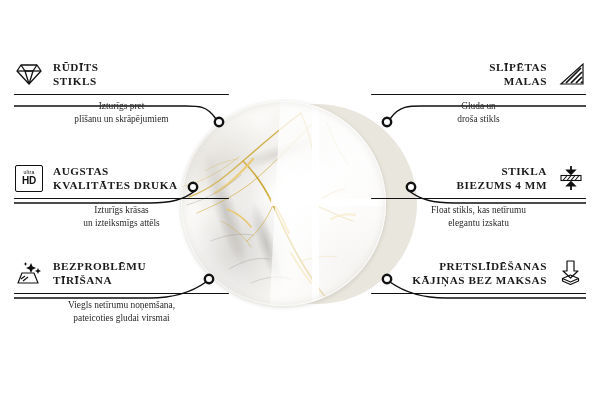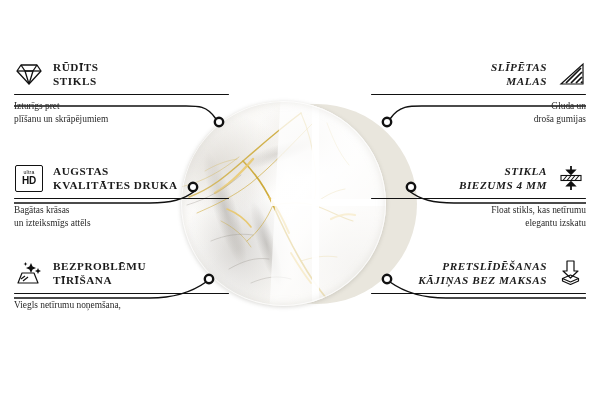--- a/index.html
+++ b/index.html
@@ -67,32 +67,32 @@
 
   
   .connectors{position:absolute;inset:0;}
 
   
   .feature{position:absolute;width:215px;}
   .feature.left{left:14px;text-align:left;}
   .feature.right{right:14px;text-align:right;}
 
   .f-head{display:flex;align-items:center;gap:9px;}
-  .feature.right .f-head{flex-direction:row-reverse;font-style:italic;}
+  .feature.right .f-head{flex-direction:row-reverse;}
   .f-title{
     font-family:"Liberation Serif", serif;
     font-size:11.2px;font-weight:700;color:#1b1b1b;
     letter-spacing:.55px;line-height:14px;text-transform:uppercase;
   }
   .f-title .l2{display:block;}
   .f-icon{width:30px;height:28px;flex:none;display:flex;align-items:center;justify-content:center;}
   .rule{height:1.4px;background:#111;margin:6px 0 5px 0;border-radius:1px;}
   .f-desc{
     font-family:"Liberation Serif", serif;
-    font-size:9.4px;color:#2a2a2a;line-height:12.4px;
+    font-size:9.4px;color:#2a2a2a;line-height:12.4px;text-align:center;
   }
   .f-desc .l2{display:block;}
 
   
   .hd-badge{
     width:26px;height:25px;border:1.4px solid #111;border-radius:2px;
     display:flex;flex-direction:column;align-items:center;justify-content:center;
     font-family:"Liberation Sans", sans-serif;line-height:1;
   }
   .hd-badge .u{font-size:5.2px;letter-spacing:.2px;color:#111;margin-bottom:1px;}
@@ -196,21 +196,21 @@
           <span class="h">HD</span>
         </span>
       </span>
       <span class="f-title">
         <span>AUGSTAS</span>
         <span class="l2">KVALITĀTES DRUKA</span>
       </span>
     </div>
     <div class="rule"></div>
     <div class="f-desc">
-      <span>Bagātas krāsas</span>
+      <span>Izturīgs krāsas</span>
       <span class="l2">un izteiksmīgs attēls</span>
     </div>
   </div>
 
   <div class="feature left" style="top:259px;">
     <div class="f-head">
       <span class="f-icon">
         <svg width="28" height="26" viewBox="0 0 28 26" fill="none" stroke="#111" stroke-width="1.2" stroke-linejoin="round">
           <path d="M3 23 L7 13 H19 L23 23 Z"></path>
           <path d="M6 19 L10 16"></path>
@@ -221,20 +221,21 @@
         </svg>
       </span>
       <span class="f-title">
         <span>BEZPROBLĒMU</span>
         <span class="l2">TĪRĪŠANA</span>
       </span>
     </div>
     <div class="rule"></div>
     <div class="f-desc">
       <span>Viegls netīrumu noņemšana,</span>
+      <span class="l2">pateicoties gludai virsmai</span>
     </div>
   </div>
 
   <div class="feature right" style="top:60px;">
     <div class="f-head">
       <span class="f-icon">
         <svg width="28" height="24" viewBox="0 0 28 24" fill="none">
           <path d="M26 2 L26 22 L4 22 Z" fill="none" stroke="#111" stroke-width="1.2"></path>
           <g stroke="#111" stroke-width="1.7">
             <path d="M9 21 L24 6"></path>
@@ -245,21 +246,21 @@
         </svg>
       </span>
       <span class="f-title">
         <span>SLĪPĒTAS</span>
         <span class="l2">MALAS</span>
       </span>
     </div>
     <div class="rule"></div>
     <div class="f-desc">
       <span>Gluda un</span>
-      <span class="l2">droša gumijas</span>
+      <span class="l2">droša stikls</span>
     </div>
   </div>
 
   <div class="feature right" style="top:164px;">
     <div class="f-head">
       <span class="f-icon">
         <svg width="28" height="26" viewBox="0 0 28 26">
           <path d="M14 1 L14 7 M10.5 5.5 L14 9 L17.5 5.5 Z" stroke="#111" stroke-width="1.8" fill="#111"></path>
           <rect x="4" y="10.5" width="20" height="5" fill="none" stroke="#111" stroke-width="1.1"></rect>
           <g stroke="#111" stroke-width="1.1">

